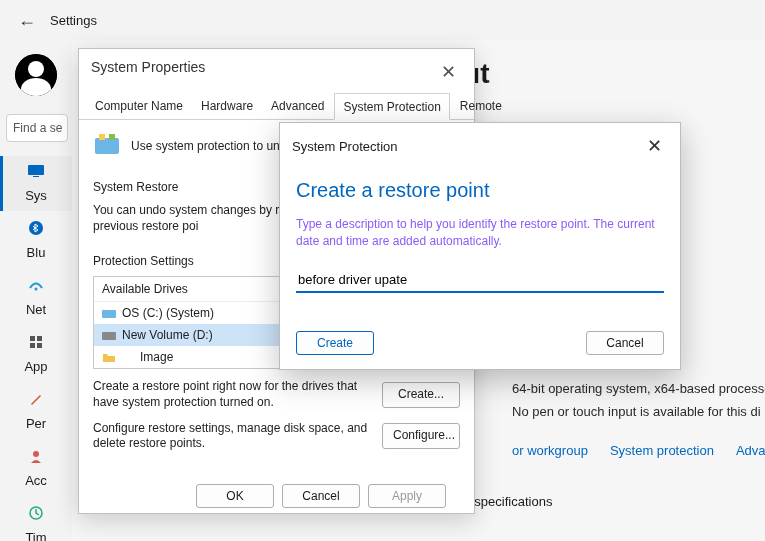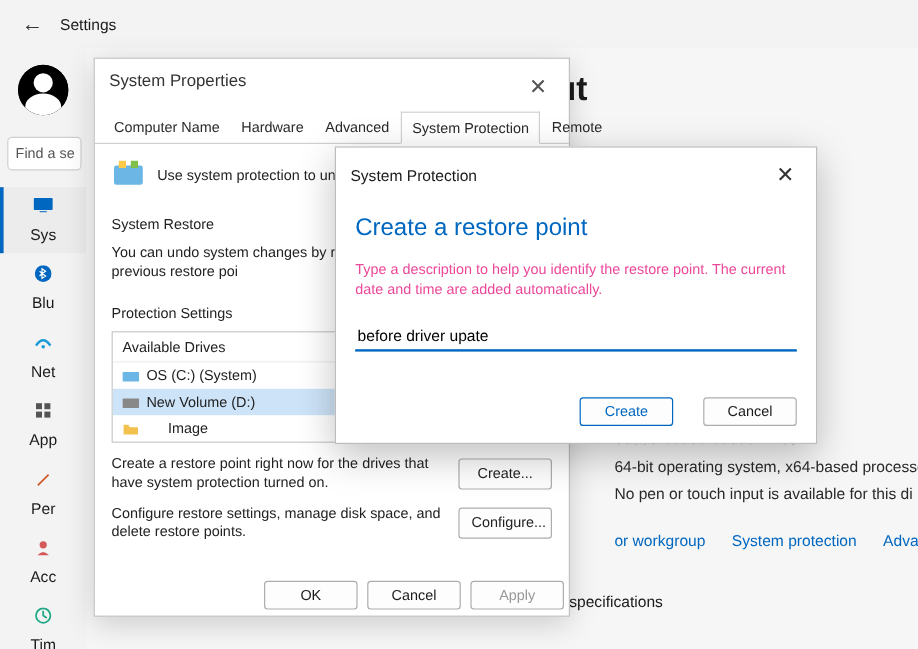--- a/index.html
+++ b/index.html
@@ -49,32 +49,32 @@
 
 .drives { border:1px solid #c8c8c8; margin-top:6px; }
 .drives-head { padding:5px 8px; font-size:12px; border-bottom:1px solid #eee; display:flex; justify-content:flex-start; }
 .drive-row { padding:4px 8px; font-size:12px; display:flex; align-items:center; gap:6px; }
 .drive-row.selected { background:#cde3f8; }
 .drive-row .ic { width:14px; height:12px; display:inline-block; }
 .drive-row.off { justify-content:space-between; }
 
 .sp-help { font-size:12px; line-height:1.3; display:flex; justify-content:space-between; align-items:center; gap:10px; margin-top:10px; }
 .btn { min-width:78px; padding:4px 10px; font-size:12px; border:1px solid #adadad; background:#fdfdfd; border-radius:3px; cursor:pointer; text-align:center; }
-.sp-footer { display:flex; justify-content:flex-end; gap:8px; padding:10px 4px; }
+.sp-footer { display:flex; justify-content:flex-end; gap:8px; padding:10px 28px; }
 
 
 .crp-dialog { position:absolute; top:122px; left:279px; width:402px; background:#fff; border:1px solid #bcbcbc; box-shadow:0 10px 30px rgba(0,0,0,0.25); }
 .crp-titlebar { display:flex; justify-content:space-between; align-items:center; padding:10px 12px 6px; font-size:13px; }
 .crp-close { font-size:18px; color:#333; cursor:pointer; padding:2px 6px; }
 .crp-body { padding:8px 16px 16px; }
 .crp-head { color:#0067c0; font-size:20px; font-weight:400; margin:6px 0 14px; }
-.crp-help { font-size:12px; color:#ec4899; line-height:1.4; margin-bottom:18px; }
+.crp-help { font-size:12px; color:#8b5cf6; line-height:1.4; margin-bottom:18px; }
 .crp-input { width:100%; border:none; border-bottom:2px solid #0067c0; font-size:13px; padding:4px 2px; outline:none; }
 @keyframes blink { 50% { opacity:0; } }
-.crp-footer { display:flex; justify-content:flex-end; gap:25px; padding:22px 16px 14px; }
+.crp-footer { display:flex; justify-content:space-between; gap:25px; padding:22px 16px 14px; }
 .btn.primary-outline { border:1px solid #0067c0; color:#0067c0; }
 
 
 svg { display:block; }
 </style>
 </head>
 <body>
 
 <div class="topbar">
   <span class="back-arrow">←</span>

